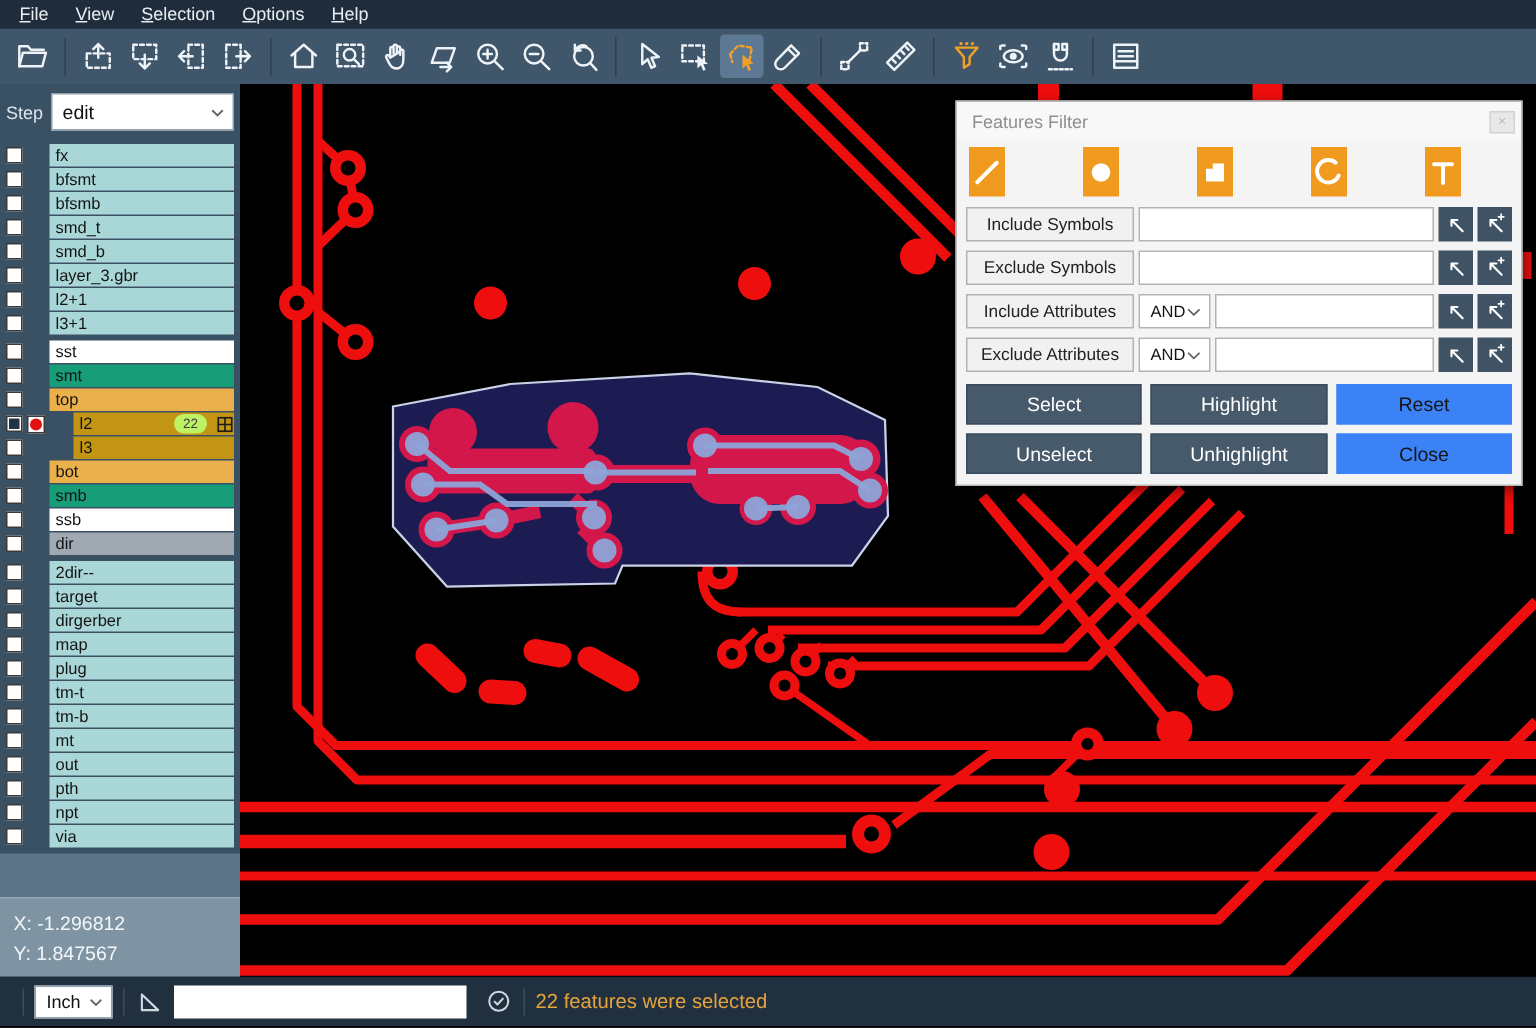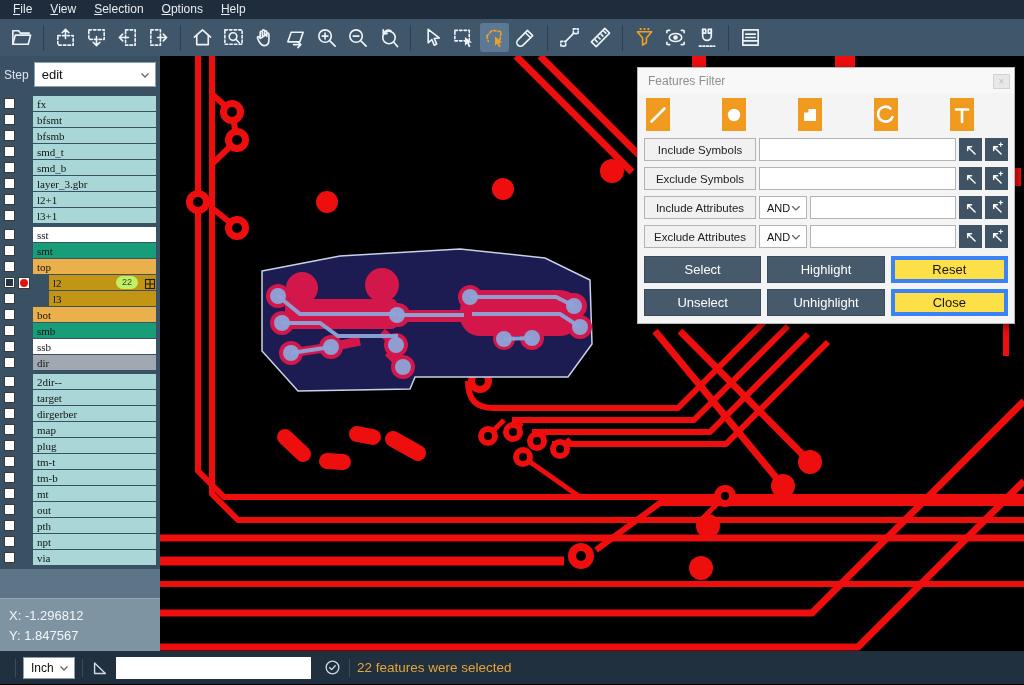--- a/index.html
+++ b/index.html
@@ -35,21 +35,21 @@
   .fake-select svg{width:12px;height:12px;color:#666;}
   #layer-list{flex:none;padding-top:3px;}
   .lgroup{margin-bottom:4px;}
   .lrow{position:relative;height:15px;margin-bottom:1px;display:flex;align-items:center;}
   .cb{width:11px;height:11px;background:#fff;border:1px solid #3a3a3a;margin-left:4px;flex:none;}
   .cb .mark{width:7px;height:7px;background:#223446;margin:1px;}
   .dotbox{width:12px;height:12px;background:#fff;border:1px solid #3a3a3a;margin-left:3px;flex:none;
           display:flex;align-items:center;justify-content:center;}
   .dotbox .dot{width:8px;height:8px;border-radius:50%;background:#e11212;}
   .lbl{position:absolute;left:33px;right:4px;top:0;bottom:0;display:flex;align-items:center;
-       font-size:11px;color:#141414;padding-left:4px;font-family:Liberation Serif, serif;}
+       font-size:11px;color:#141414;padding-left:4px;}
   .c-teal{background:#a9d6d7;} .c-white{background:#ffffff;} .c-green{background:#179e78;}
   .c-amber{background:#eab04b;} .c-gold{background:#c39514;margin-left:16px;} .c-gray{background:#a0a9b1;}
   .badge{position:absolute;right:22px;top:1px;background:#bef264;border-radius:7px;
          font-size:9px;color:#3c3c3c;padding:1px 6px;line-height:11px;}
   .grid-ic{position:absolute;right:4px;top:1px;width:12px;height:12px;color:#1b1b1b;}
   .grid-ic svg{width:12px;height:12px;}
   #sidebar-fill{flex:1;background:#5e7587;}
   #coord-panel{flex:none;height:53px;background:#7e94a3;border-top:1px solid #93a7b5;padding:7px 0 0 9px;}
   #coord-panel div{color:#f2f6f9;font-size:13px;line-height:20px;}
 
@@ -75,21 +75,21 @@
                 font-size:11.5px;color:#222;display:flex;align-items:center;justify-content:center;}
   .frow .fand{width:48px;height:23px;flex:none;border:1px solid #b3b3b3;font-size:11px;}
   .frow input{flex:1;height:23px;border:1px solid #b3b3b3;background:#fff;min-width:10px;
               font-size:12px;padding:0 4px;outline:none;}
   .abtn{width:23px;height:23px;flex:none;background:#3f5365;color:#fff;display:flex;
         align-items:center;justify-content:center;}
   .abtn svg{width:17px;height:17px;}
   #dlg-actions{display:grid;grid-template-columns:1fr 1fr 1fr;gap:6px;padding:2px 6px 7px 6px;}
   .dbtn{height:27px;font-size:13px;display:flex;align-items:center;justify-content:center;}
   .dbtn.dark{background:#475a6c;color:#fff;border:1px solid #394b5c;}
-  .dbtn.light{background:#fde047;color:#151515;border:4px solid #3b82f6;}
+  .dbtn.light{background:#3b82f6;color:#151515;border:4px solid #3b82f6;}
 
   
   #statusbar{height:33px;background:#20303f;display:flex;align-items:center;padding:0 8px;}
   .ssep{width:1px;height:18px;background:#3a4c5d;margin:0 7px;flex:none;}
   #unit-select{width:52px;height:22px;font-size:12px;}
   #angle-icon{color:#cfd9e2;width:20px;height:20px;margin:0 6px 0 0;}
   #angle-icon svg{width:20px;height:20px;}
   #command-input{width:195px;height:22px;border:none;background:#fff;font-size:12px;padding:0 5px;outline:none;}
   #sync-icon{color:#cfd9e2;width:19px;height:19px;margin-left:12px;}
   #sync-icon svg{width:19px;height:19px;}

